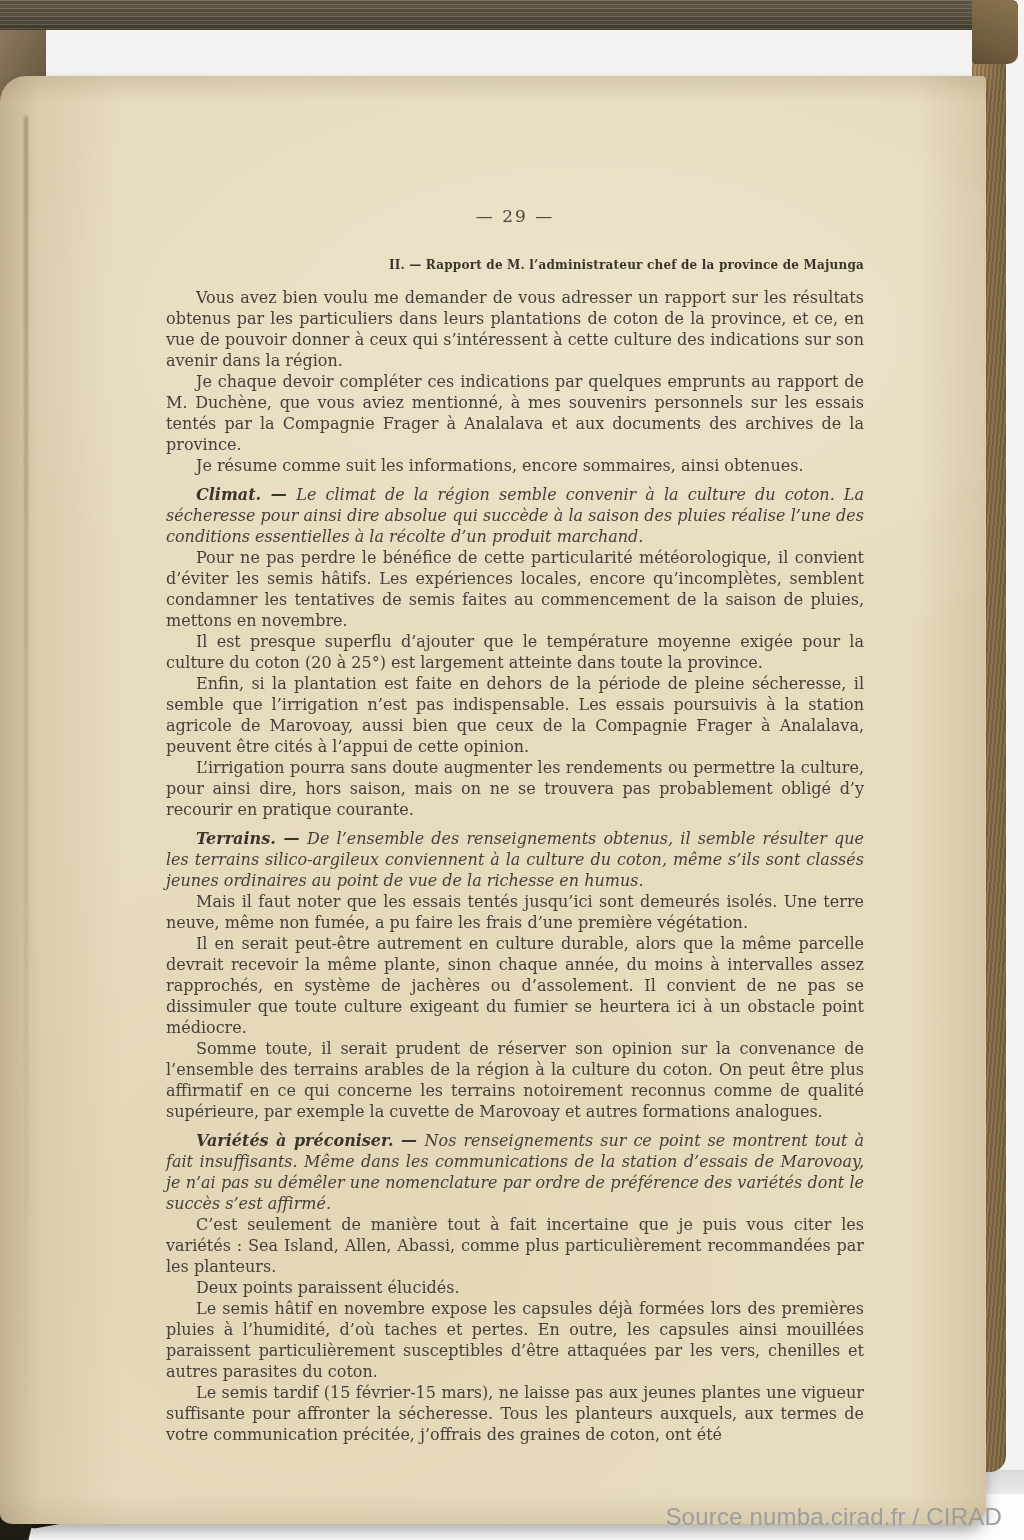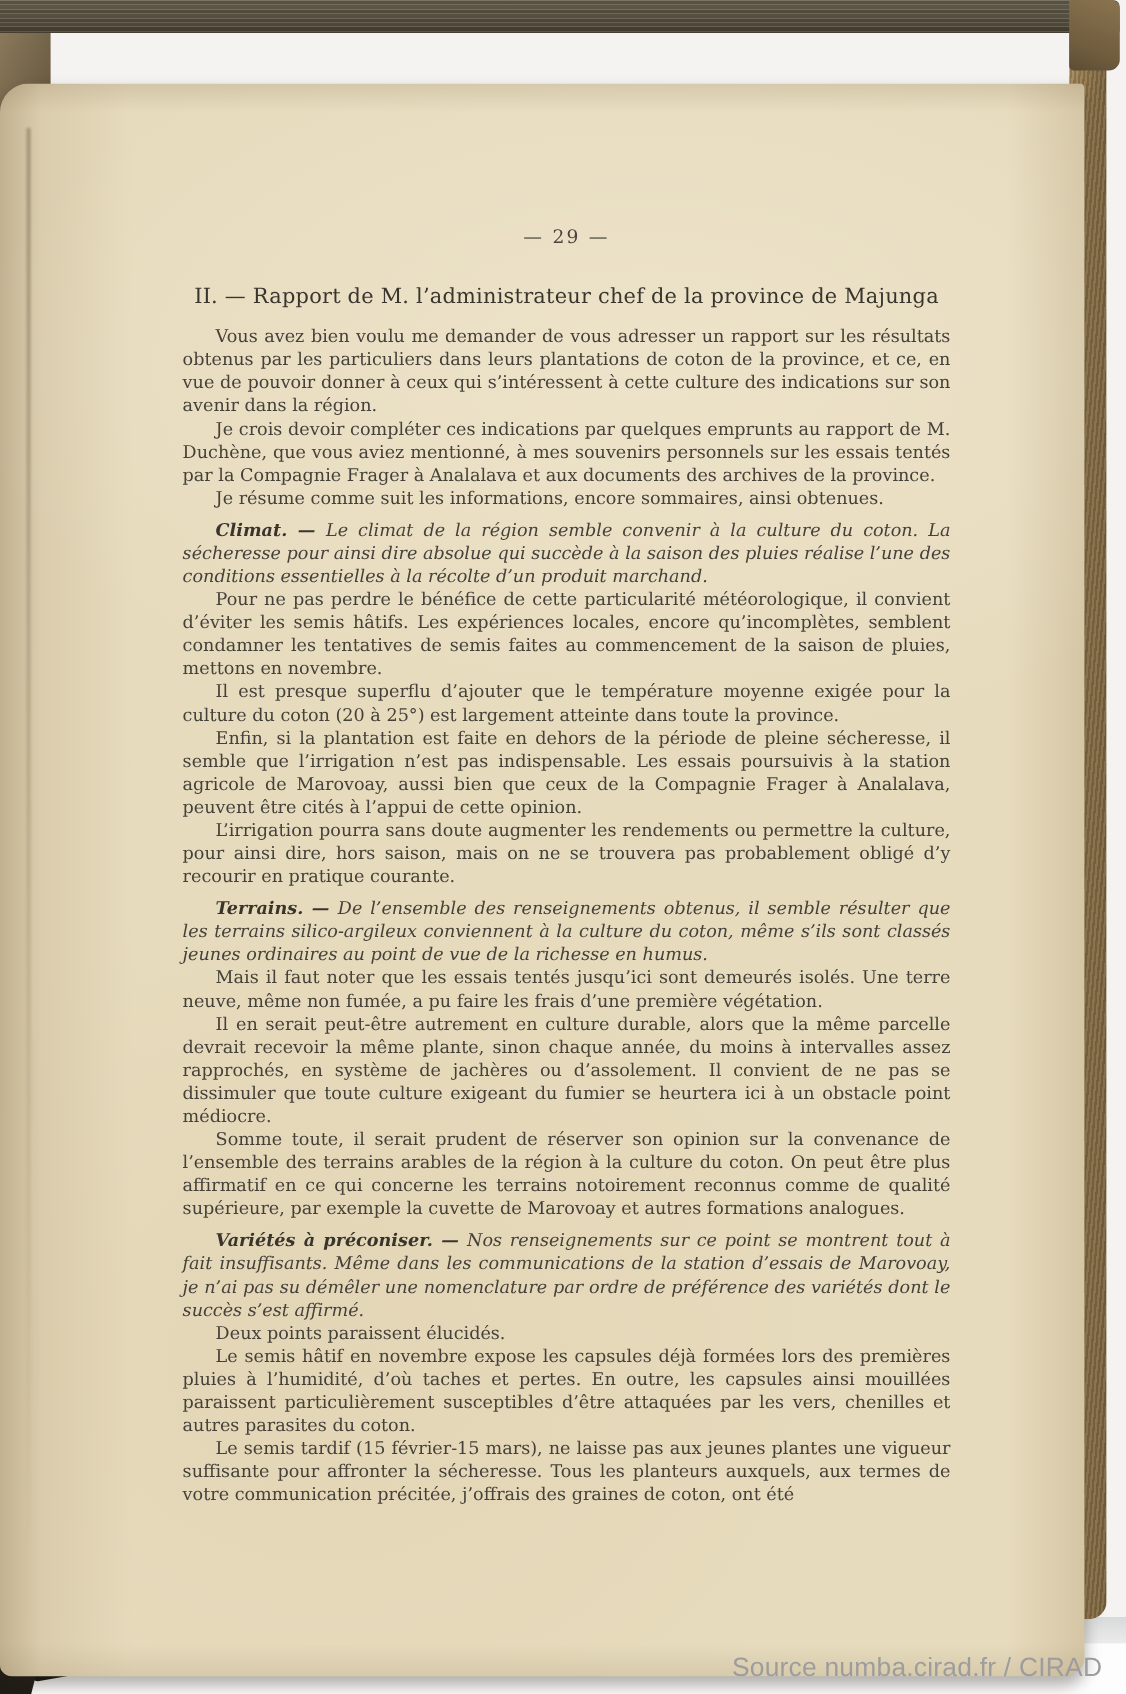--- a/index.html
+++ b/index.html
@@ -87,21 +87,21 @@
   
   .textblock{
     position:absolute;left:166px;top:130px;width:698px;
     color:#44403a;
   }
   .page-number{
     text-align:center;font-size:17px;letter-spacing:2px;color:#4a463e;
   }
   .report-heading{
     margin-top:32px;margin-bottom:15px;
-    text-align:center;font-weight:normal;font-size:19px;color:#39352c;
+    text-align:right;font-weight:bold;font-size:12px;color:#39352c;
     letter-spacing:0.2px;
   }
   .para{
     margin:0;font-size:16px;line-height:21px;text-align:justify;
     text-indent:30px;color:#45413a;
   }
   .para .lead{font-weight:bold;color:#39352c;}
   .para.section{margin-top:8px;font-style:italic;}
 
   
@@ -128,35 +128,36 @@
   <div class="cover-frag-2"></div>
 
   <div class="page">
     <div class="crease"></div>
 
     <div class="textblock">
       <div class="page-number">— 29 —</div>
       <div class="report-heading">II. — Rapport de M. l’administrateur chef de la province de Majunga</div>
 
       <p class="para"><span>Vous avez bien voulu me demander de vous adresser un rapport sur les résultats obtenus par les particuliers dans leurs plantations de coton de la province, et ce, en vue de pouvoir donner à ceux qui s’intéressent à cette culture des indications sur son avenir dans la région.</span></p>
-      <p class="para"><span>Je crois devoir compléter ces indications par quelques emprunts au rapport de M. Duchène, que vous aviez mentionné, à mes souvenirs personnels sur les essais tentés par la Compagnie Frager à Analalava et aux documents des archives de la province.</span></p>
+      <p class="para"><span>Je chaque devoir compléter ces indications par quelques emprunts au rapport de M. Duchène, que vous aviez mentionné, à mes souvenirs personnels sur les essais tentés par la Compagnie Frager à Analalava et aux documents des archives de la province.</span></p>
       <p class="para"><span>Je résume comme suit les informations, encore sommaires, ainsi obtenues.</span></p>
 
       <p class="para section"><b class="lead">Climat. — </b><span>Le climat de la région semble convenir à la culture du coton. La sécheresse pour ainsi dire absolue qui succède à la saison des pluies réalise l’une des conditions essentielles à la récolte d’un produit marchand.</span></p>
       <p class="para"><span>Pour ne pas perdre le bénéfice de cette particularité météorologique, il convient d’éviter les semis hâtifs. Les expériences locales, encore qu’incomplètes, semblent condamner les tentatives de semis faites au commencement de la saison de pluies, mettons en novembre.</span></p>
       <p class="para"><span>Il est presque superflu d’ajouter que le température moyenne exigée pour la culture du coton (20 à 25°) est largement atteinte dans toute la province.</span></p>
       <p class="para"><span>Enfin, si la plantation est faite en dehors de la période de pleine sécheresse, il semble que l’irrigation n’est pas indispensable. Les essais poursuivis à la station agricole de Marovoay, aussi bien que ceux de la Compagnie Frager à Analalava, peuvent être cités à l’appui de cette opinion.</span></p>
       <p class="para"><span>L’irrigation pourra sans doute augmenter les rendements ou permettre la culture, pour ainsi dire, hors saison, mais on ne se trouvera pas probablement obligé d’y recourir en pratique courante.</span></p>
 
       <p class="para section"><b class="lead">Terrains. — </b><span>De l’ensemble des renseignements obtenus, il semble résulter que les terrains silico-argileux conviennent à la culture du coton, même s’ils sont classés jeunes ordinaires au point de vue de la richesse en humus.</span></p>
       <p class="para"><span>Mais il faut noter que les essais tentés jusqu’ici sont demeurés isolés. Une terre neuve, même non fumée, a pu faire les frais d’une première végétation.</span></p>
       <p class="para"><span>Il en serait peut-être autrement en culture durable, alors que la même parcelle devrait recevoir la même plante, sinon chaque année, du moins à intervalles assez rapprochés, en système de jachères ou d’assolement. Il convient de ne pas se dissimuler que toute culture exigeant du fumier se heurtera ici à un obstacle point médiocre.</span></p>
       <p class="para"><span>Somme toute, il serait prudent de réserver son opinion sur la convenance de l’ensemble des terrains arables de la région à la culture du coton. On peut être plus affirmatif en ce qui concerne les terrains notoirement reconnus comme de qualité supérieure, par exemple la cuvette de Marovoay et autres formations analogues.</span></p>
 
       <p class="para section"><b class="lead">Variétés à préconiser. — </b><span>Nos renseignements sur ce point se montrent tout à fait insuffisants. Même dans les communications de la station d’essais de Marovoay, je n’ai pas su démêler une nomenclature par ordre de préférence des variétés dont le succès s’est affirmé.</span></p>
+      <p class="para"><span>C’est seulement de manière tout à fait incertaine que je puis vous citer les variétés : Sea Island, Allen, Abassi, comme plus particulièrement recommandées par les planteurs.</span></p>
 
       <p class="para"><span>Deux points paraissent élucidés.</span></p>
       <p class="para"><span>Le semis hâtif en novembre expose les capsules déjà formées lors des premières pluies à l’humidité, d’où taches et pertes. En outre, les capsules ainsi mouillées paraissent particulièrement susceptibles d’être attaquées par les vers, chenilles et autres parasites du coton.</span></p>
       <p class="para"><span>Le semis tardif (15 février-15 mars), ne laisse pas aux jeunes plantes une vigueur suffisante pour affronter la sécheresse. Tous les planteurs auxquels, aux termes de votre communication précitée, j’offrais des graines de coton, ont été</span></p>
     </div>
   </div>
 
   <div class="watermark">Source numba.cirad.fr / CIRAD</div>
 </div>
 

